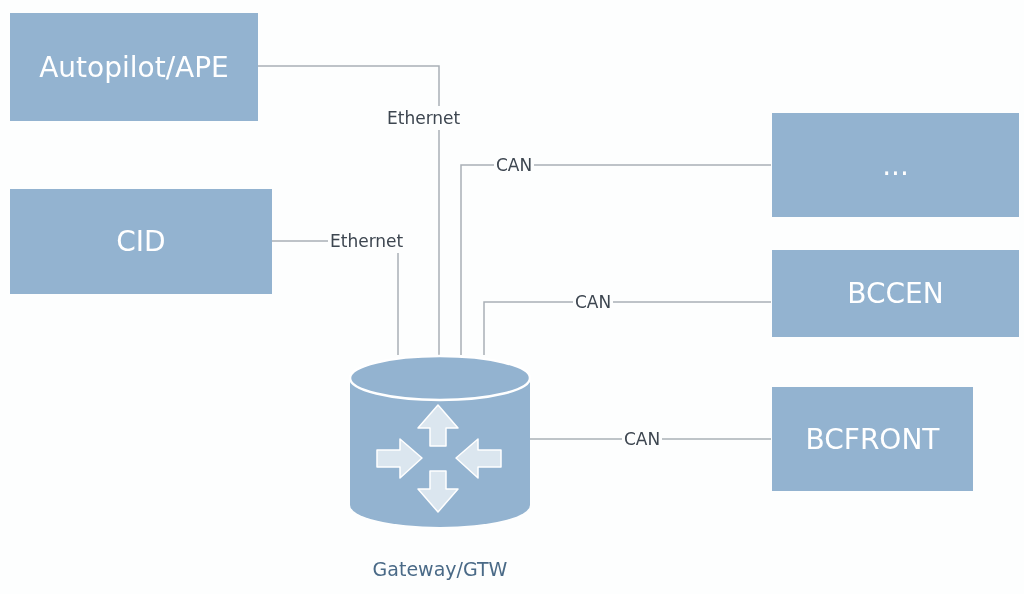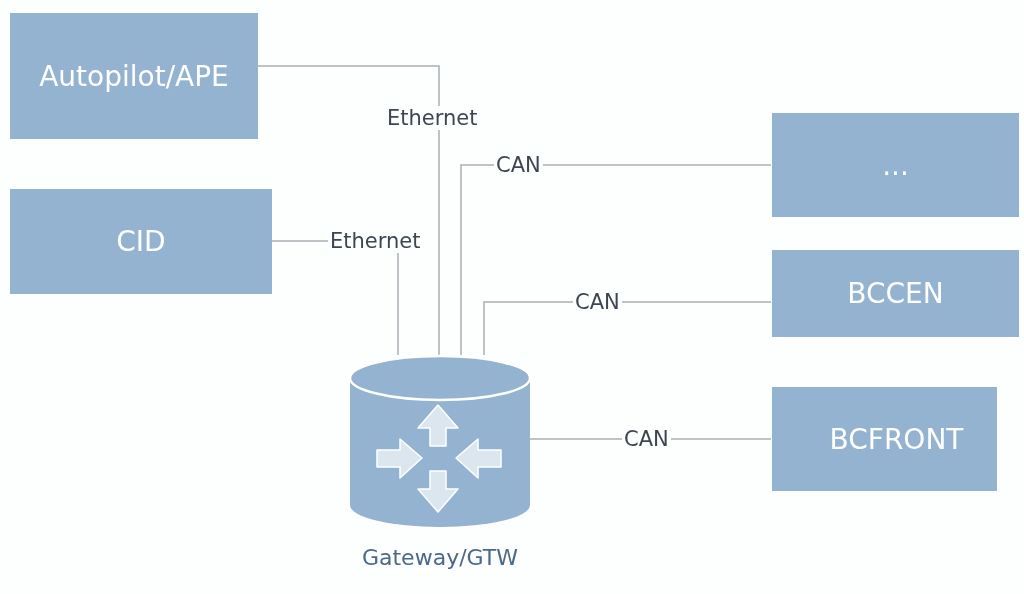--- a/index.html
+++ b/index.html
@@ -6,27 +6,27 @@
   body {
     width: 1024px; height: 594px; background: #fdfefe; position: relative; overflow: hidden;
     font-family: "DejaVu Sans", sans-serif;
   }
   .box {
     position: absolute; background: #93b3d0; color: #ffffff;
     display: flex; align-items: center; justify-content: center;
     font-size: 28px; font-family: "DejaVu Sans", sans-serif;
   }
   .lbl {
-    position: absolute; color: #3d4650; font-size: 21px; background: #fdfefe;
+    position: absolute; color: #3d4650; font-size: 17px; background: #fdfefe;
     padding: 0 2px; line-height: 24px; white-space: nowrap;
   }
   svg.lines { position: absolute; left: 0; top: 0; }
   .gw-label {
-    position: absolute; left: 330px; top: 545px; width: 220px; text-align: center;
-    font-size: 22px; color: #4a6a87;
+    position: absolute; left: 330px; top: 558px; width: 220px; text-align: center;
+    font-size: 19px; color: #4a6a87;
   }
 </style>
 </head>
 <body>
 
 <svg class="lines" width="1024" height="594">
   <g stroke="#a9b0b6" stroke-width="1.5" fill="none">
 
     <polyline points="258,66 439,66 439,355"></polyline>
 
@@ -49,33 +49,33 @@
     <path d="M438,405 L458,428 L446,428 L446,446 L430,446 L430,428 L418,428 Z"></path>
 
     <path d="M438,512 L458,489 L446,489 L446,471 L430,471 L430,489 L418,489 Z"></path>
 
     <path d="M422,458 L400,478 L400,467 L377,467 L377,450 L400,450 L400,439 Z"></path>
 
     <path d="M456,458 L478,478 L478,467 L501,467 L501,450 L478,450 L478,439 Z"></path>
   </g>
 </svg>
 
-<div class="box" style="left:10px;top:13px;width:248px;height:126px;">
+<div class="box" style="left:10px;top:13px;width:248px;height:108px;">
     <span>Autopilot/APE</span>
   </div>
 <div class="box" style="left:10px;top:189px;width:262px;height:105px;">
     <span>CID</span>
   </div>
 <div class="box" style="left:772px;top:113px;width:247px;height:104px;">
     <span>...</span>
   </div>
 <div class="box" style="left:772px;top:250px;width:247px;height:87px;">
     <span>BCCEN</span>
   </div>
-<div class="box" style="left:772px;top:387px;width:201px;height:104px;padding-left:24px;">
+<div class="box" style="left:772px;top:387px;width:201px;height:104px;">
     <span>BCFRONT</span>
   </div>
 
 <div class="lbl" style="left:385px;top:106px;">Ethernet</div>
 <div class="lbl" style="left:328px;top:229px;">Ethernet</div>
 <div class="lbl" style="left:494px;top:153px;">CAN</div>
 <div class="lbl" style="left:573px;top:290px;">CAN</div>
 <div class="lbl" style="left:622px;top:427px;">CAN</div>
 
 <div class="gw-label">Gateway/GTW</div>

